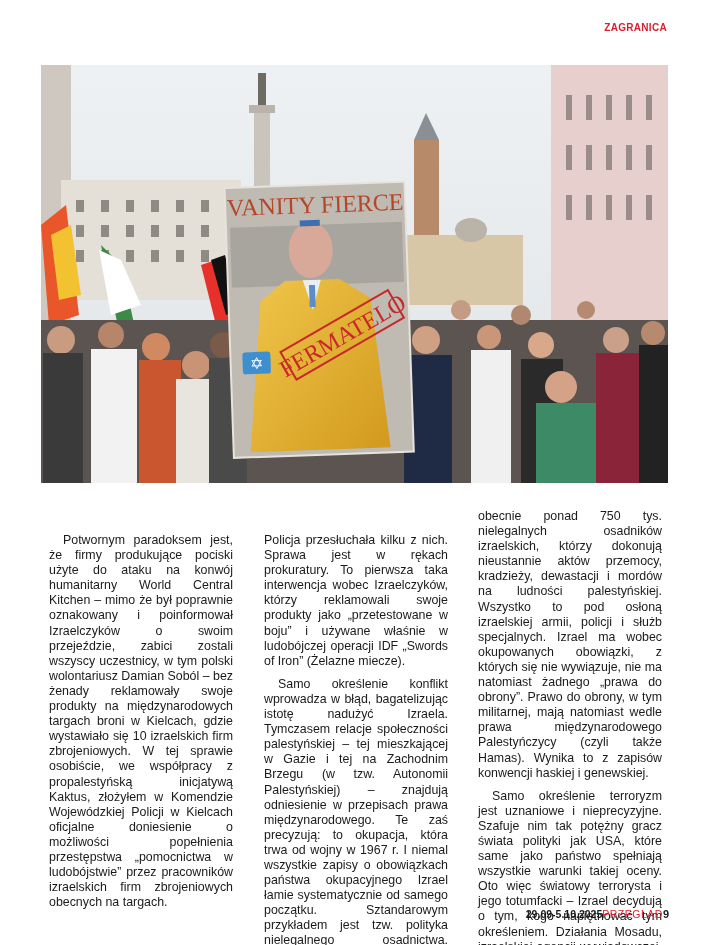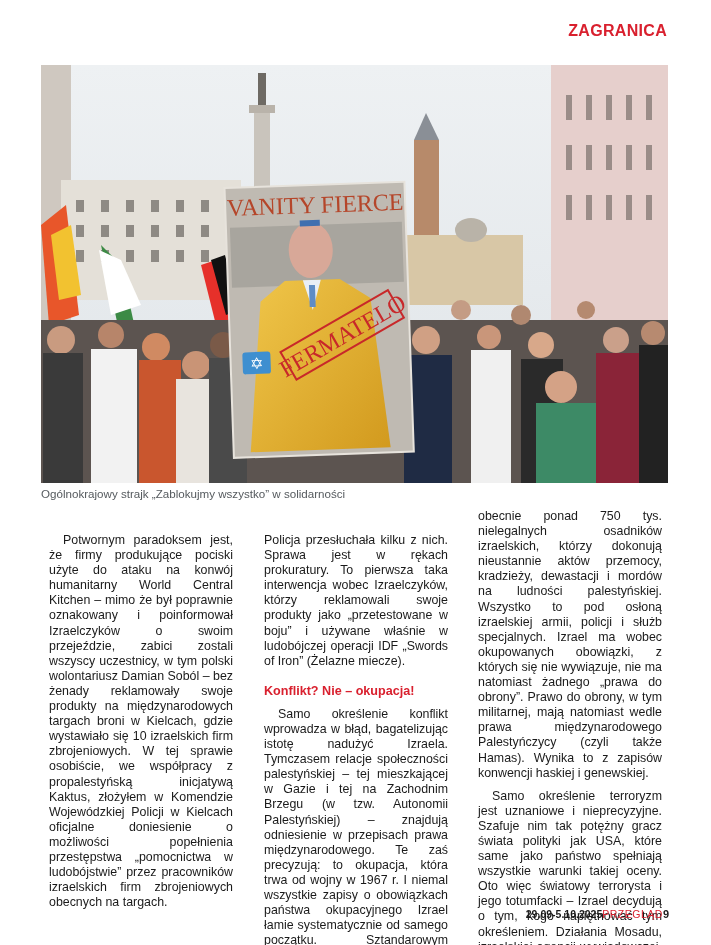--- a/index.html
+++ b/index.html
@@ -1,19 +1,19 @@
 <!DOCTYPE html>
 <html><head>
 <meta charset="utf-8">
 <style>
   html, body { margin: 0; padding: 0; background: #ffffff; }
   body { width: 711px; height: 945px; position: relative; overflow: hidden;
          font-family: "Liberation Sans", "DejaVu Sans", sans-serif; color: #1a1a1a; }
   .section-label { position: absolute; top: 22px; right: 44px; font-weight: bold;
-         font-size: 16px; letter-spacing: 0.3px; color: #d9202e; }
+         font-size: 10px; letter-spacing: 0.3px; color: #d9202e; }
   .photo { position: absolute; left: 41px; top: 65px; width: 627px; height: 418px;
          overflow: hidden; background: #e9ecee; }
   .caption { position: absolute; left: 41px; top: 486px; width: 400px;
          font-size: 11.6px; line-height: 15px; color: #555a5e; }
   .col { position: absolute; top: 525px; width: 200px; font-size: 12.4px;
          line-height: 15.1px; text-align: justify; hyphens: manual; }
   .col p { margin: 8px; }
   .col p.indent { text-indent: 14px; }
   .col1 { left: 41px; }
   .col2 { left: 256px; }
@@ -147,30 +147,28 @@
       <text x="214" y="302" text-anchor="middle" font-size="16" fill="#ffffff" font-family="DejaVu Sans, sans-serif">✡</text>
       <g transform="rotate(-28 300 270)">
         <rect x="238" y="255" width="124" height="32" fill="none" stroke="#c8282a" stroke-width="2"></rect>
         <text x="300" y="280" text-anchor="middle" font-family="Liberation Serif, serif" font-size="24" fill="#c8282a">FERMATELO</text>
       </g>
     </g>
   </svg>
 </div>
 
 <div class="caption">
-  <div>Ogólnokrajowy strajk „Zablokujmy wszystko” w solidarności</div>
 </div>
 
 <div class="col col1">
   <p class="indent">Potwornym paradoksem jest, że firmy produkujące pociski użyte do ataku na konwój humanitarny World Central Kitchen – mimo że był poprawnie oznakowany i poinformował Izraelczyków o swoim przejeździe, zabici zostali wszyscy uczestnicy, w tym polski wolontariusz Damian Soból – bez żenady reklamowały swoje produkty na międzynarodowych targach broni w Kielcach, gdzie wystawiało się 10 izraelskich firm zbrojeniowych. W tej sprawie osobiście, we współpracy z propalestyńską inicjatywą Kaktus, złożyłem w Komendzie Wojewódzkiej Policji w Kielcach oficjalne doniesienie o możliwości popełnienia przestępstwa „pomocnictwa w ludobójstwie” przez pracowników izraelskich firm zbrojeniowych obecnych na targach.</p>
 </div>
 
 <div class="col col2">
   <p>Policja przesłuchała kilku z nich. Sprawa jest w rękach prokuratury. To pierwsza taka interwencja wobec Izraelczyków, którzy reklamowali swoje produkty jako „przetestowane w boju” i używane właśnie w ludobójczej operacji IDF „Swords of Iron” (Żelazne miecze).</p>
-  <p class="subhead">Konflikt? Nie – okupacja!</p>
   <p class="indent">Samo określenie konflikt wprowadza w błąd, bagatelizując istotę nadużyć Izraela. Tymczasem relacje społeczności palestyńskiej – tej mieszkającej w Gazie i tej na Zachodnim Brzegu (w tzw. Autonomii Palestyńskiej) – znajdują odniesienie w przepisach prawa międzynarodowego. Te zaś precyzują: to okupacja, która trwa od wojny w 1967 r. I niemal wszystkie zapisy o obowiązkach państwa okupacyjnego Izrael łamie systematycznie od samego początku. Sztandarowym przykładem jest tzw. polityka nielegalnego osadnictwa. Zachodni Brzeg zamieszkuje</p>
 </div>
 
 <div class="col col3">
   <p>obecnie ponad 750 tys. nielegalnych osadników izraelskich, którzy dokonują nieustannie aktów przemocy, kradzieży, dewastacji i mordów na ludności palestyńskiej. Wszystko to pod osłoną izraelskiej armii, policji i służb specjalnych. Izrael ma wobec okupowanych obowiązki, z których się nie wywiązuje, nie ma natomiast żadnego „prawa do obrony”. Prawo do obrony, w tym militarnej, mają natomiast wedle prawa międzynarodowego Palestyńczycy (czyli także Hamas). Wynika to z zapisów konwencji haskiej i genewskiej.</p>
   <p class="indent"><span>Samo określenie terroryzm jest uznaniowe i nieprecyzyjne. Szafuje nim tak potężny gracz świata polityki jak USA, które same jako państwo spełniają wszystkie warunki takiej oceny. Oto więc światowy terrorysta i jego totumfacki – Izrael decydują o tym, kogo napiętnować tym określeniem. Działania Mosadu, izraelskiej agencji wywiadowczej, wyczerpują wszelkie znamiona tego, co definiuje się jako terroryzm. W Polsce wznowiono właśnie</span></p>
 </div>
 
 <div class="footer">
   <span class="date">29.09-5.10.2025</span>

